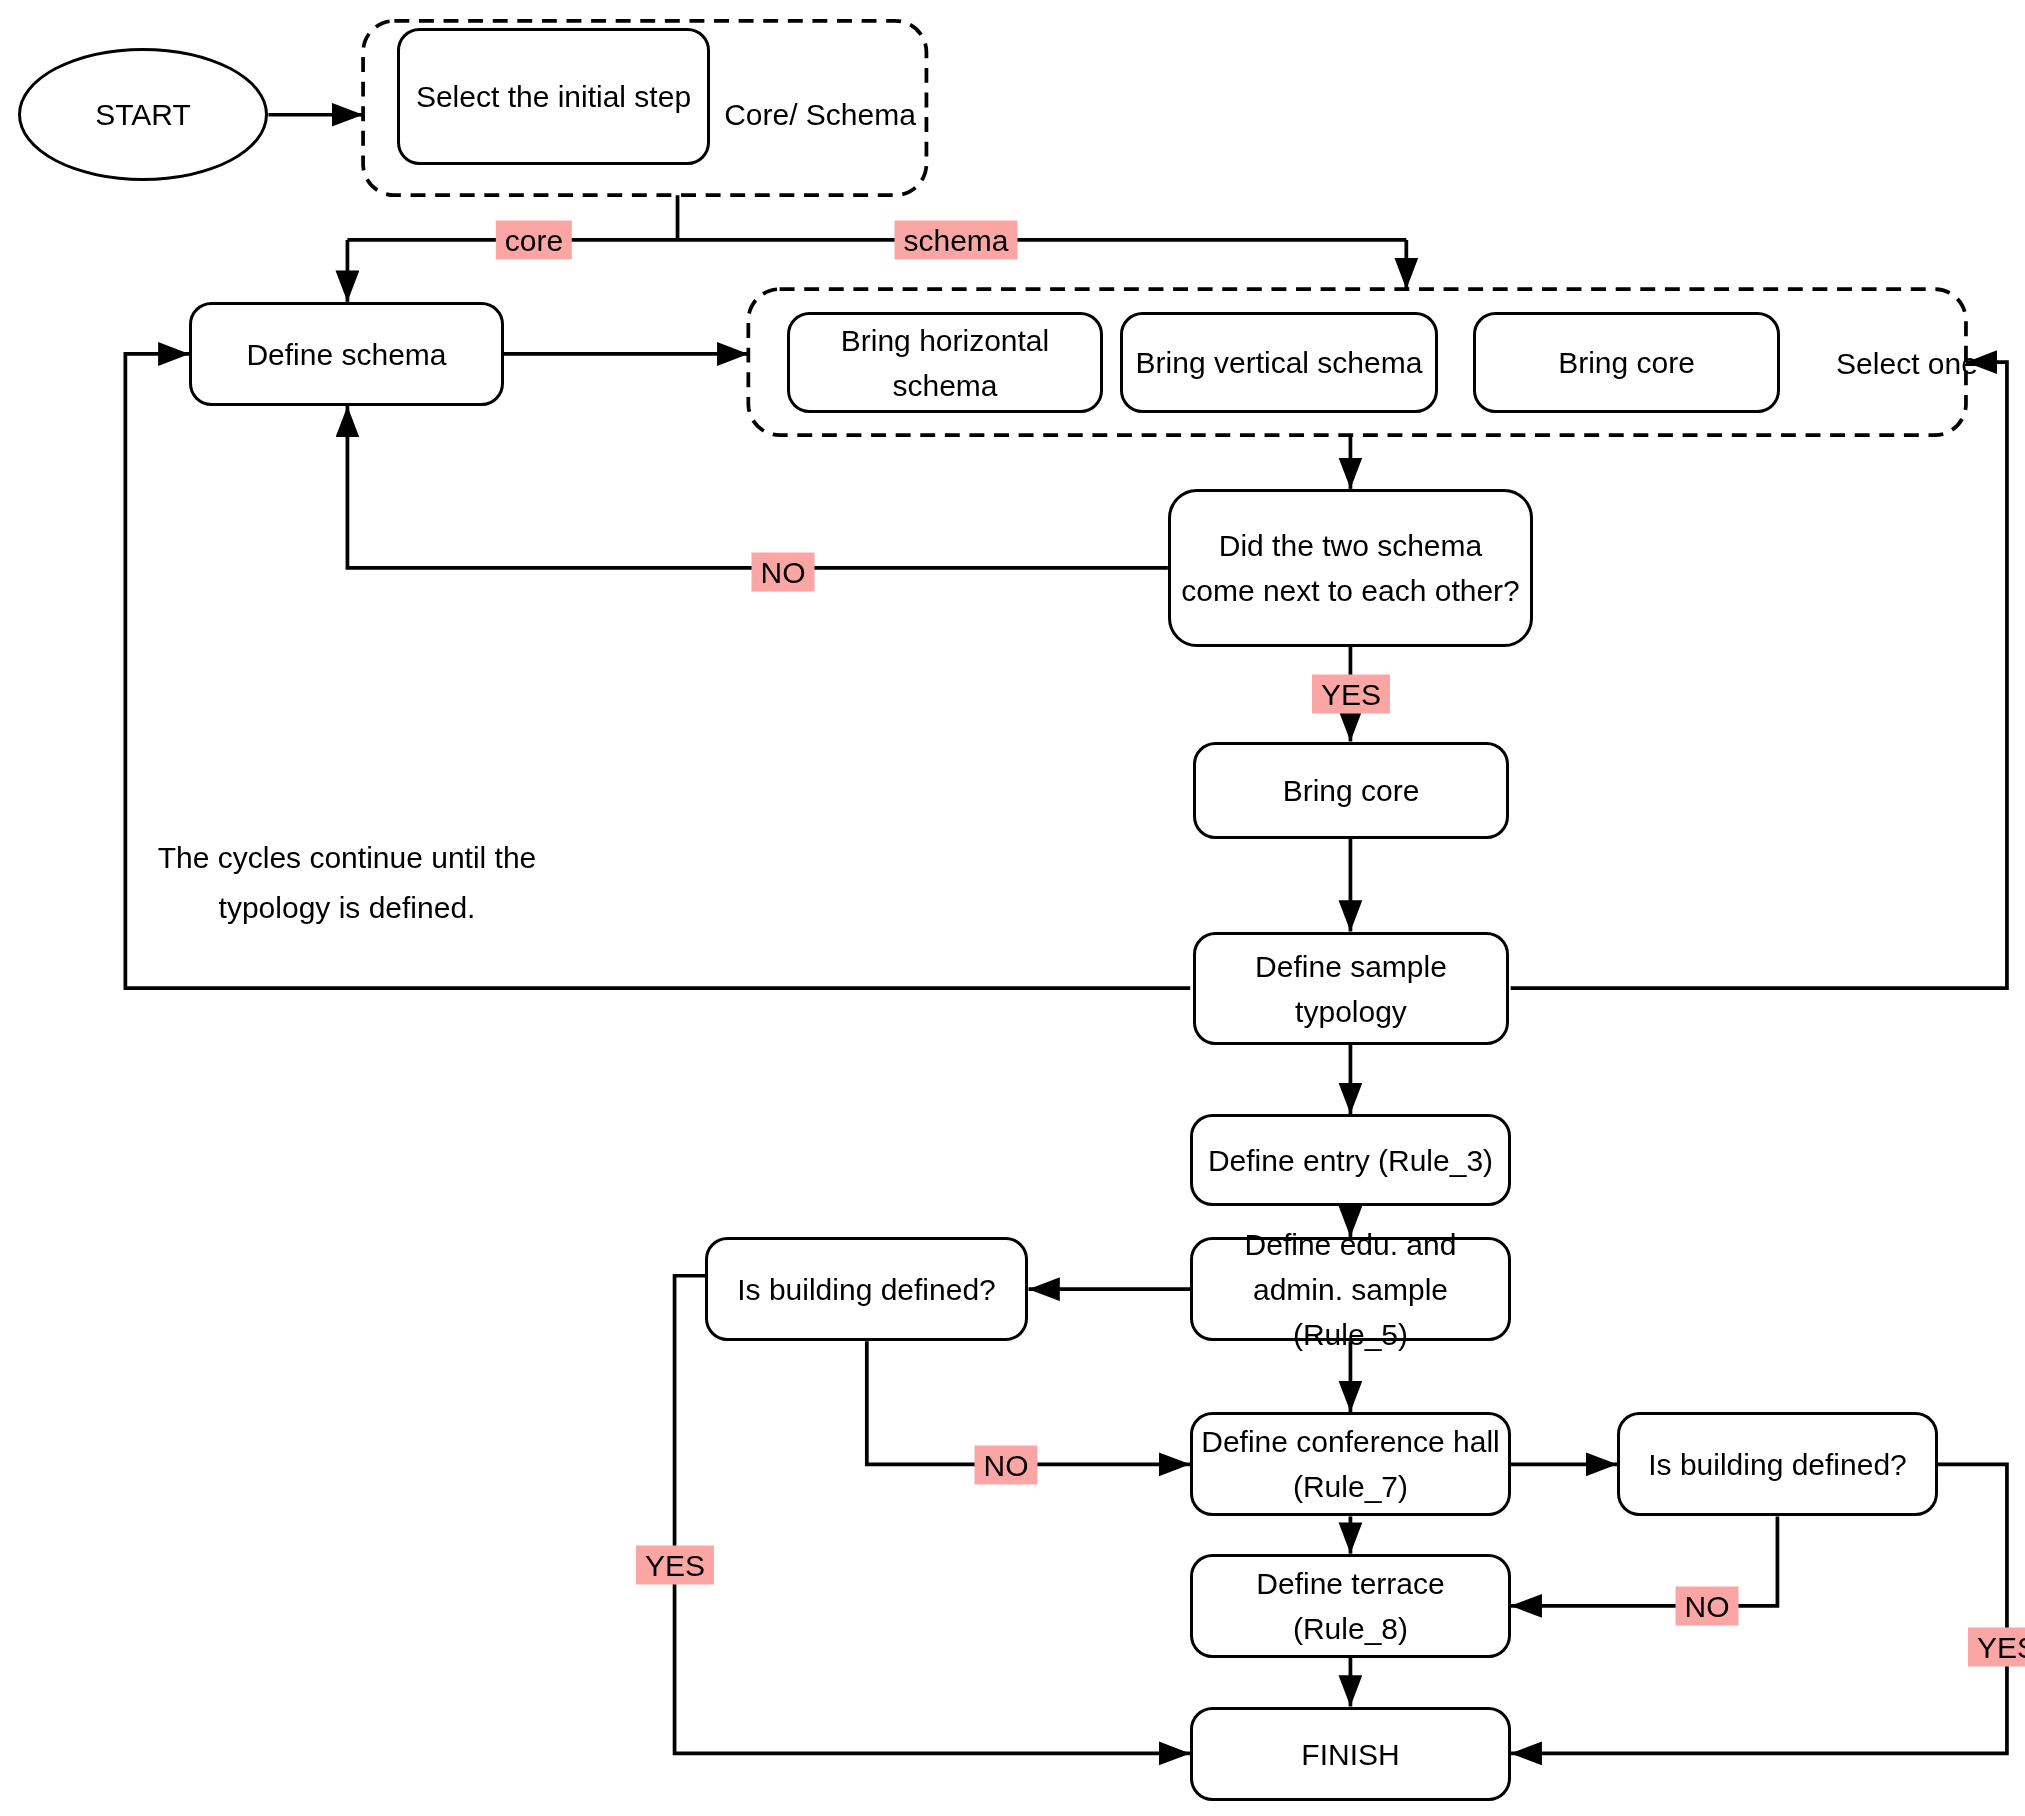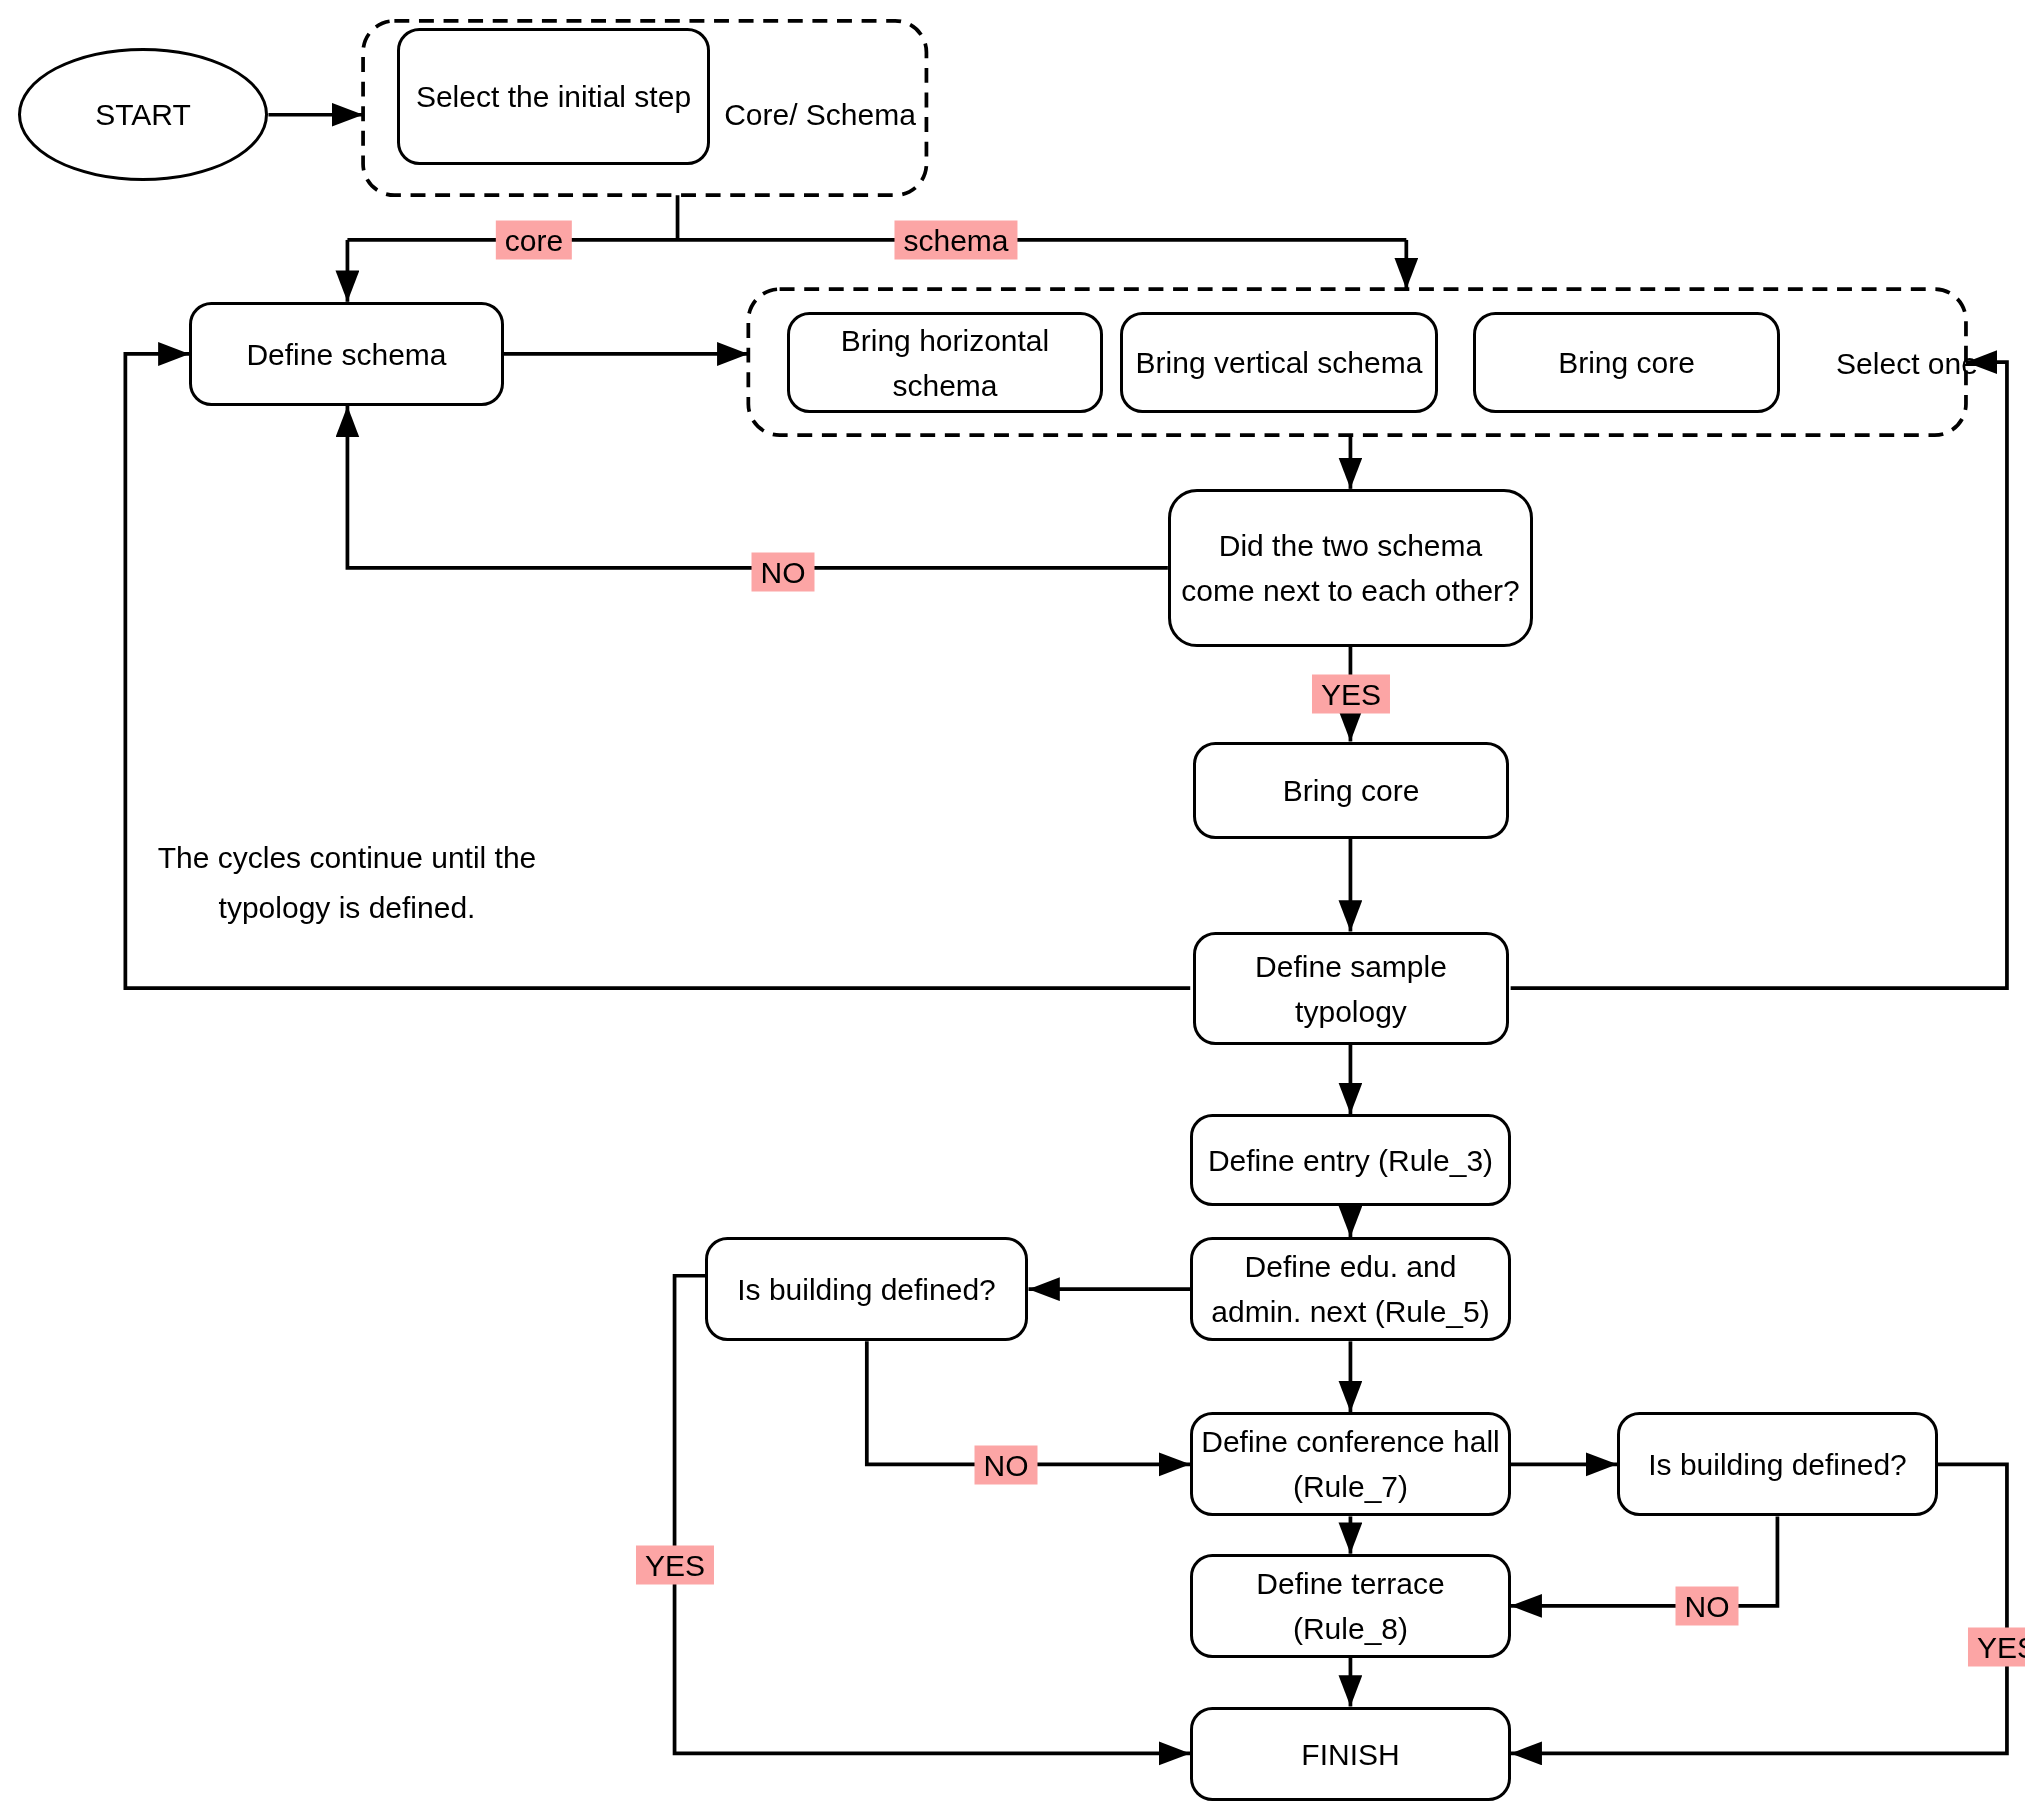--- a/index.html
+++ b/index.html
@@ -98,21 +98,21 @@
   <div class="node" style="left:1193px; top:742px; width:316px; height:97px;">Bring core</div>
 
   <div class="node" style="left:1193px; top:932px; width:316px; height:113px;">Define sample
 typology</div>
 
   <div class="node" style="left:1190px; top:1114px; width:321px; height:92px;">Define entry (Rule_3)</div>
 
   <div class="node" style="left:705px; top:1237px; width:323px; height:104px;">Is building defined?</div>
 
   <div class="node" style="left:1190px; top:1237px; width:321px; height:104px;">Define edu. and
-admin. next (Rule_5)</div>
+admin. sample (Rule_5)</div>
 
   <div class="node" style="left:1190px; top:1412px; width:321px; height:104px;">Define conference hall
 (Rule_7)</div>
 
   <div class="node" style="left:1617px; top:1412px; width:321px; height:104px;">Is building defined?</div>
 
   <div class="node" style="left:1190px; top:1554px; width:321px; height:104px;">Define terrace
 (Rule_8)</div>
 
   <div class="node" style="left:1190px; top:1707px; width:321px; height:94px;">FINISH</div>

